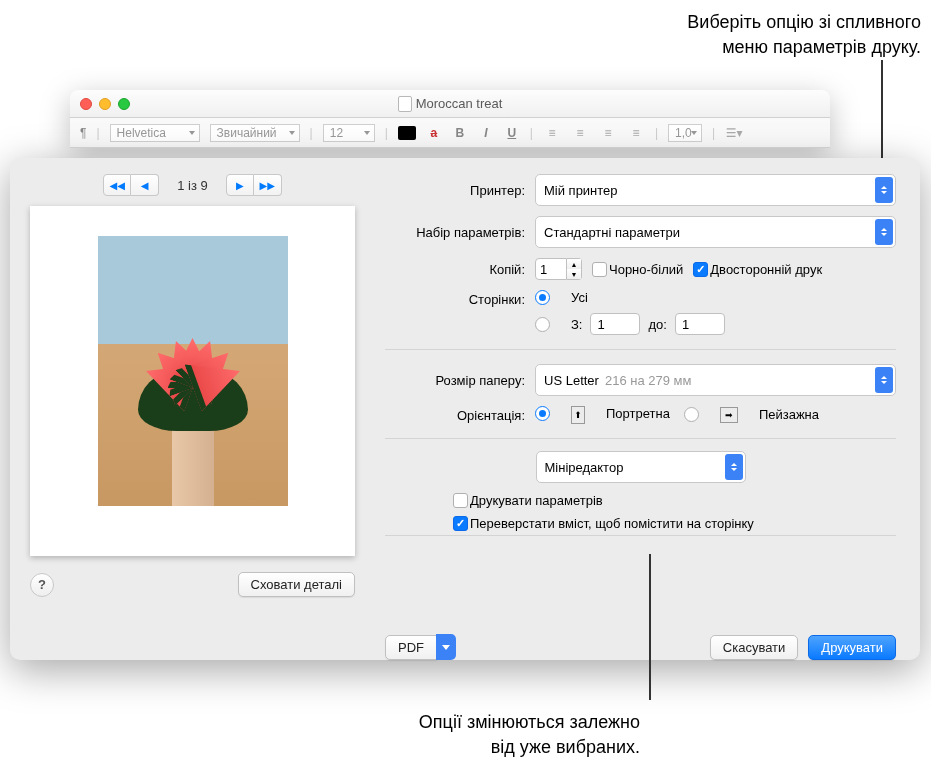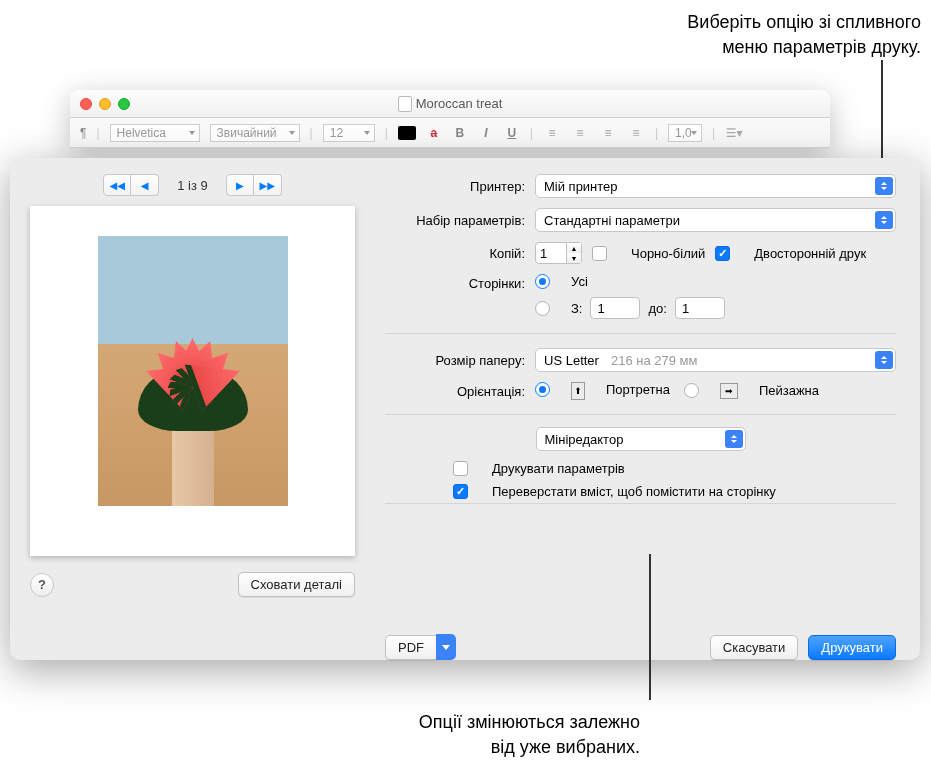--- a/index.html
+++ b/index.html
@@ -134,48 +134,48 @@
 .sheet-bottom-left{display:flex;align-items:center;gap:10px;margin-top:16px;}
 .help-btn{width:24px;height:24px;border-radius:50%;background:linear-gradient(#fff,#eee);border:1px solid #c8c8c8;display:flex;align-items:center;justify-content:center;color:#555;font-weight:600;}
 .hide-details{flex:1;}
 .mac-button{background:linear-gradient(#fff,#f0f0f0);border:1px solid #c0c0c0;border-radius:5px;padding:4px 12px;font-size:13px;color:#222;box-shadow:0 1px 1px rgba(0,0,0,0.08);}
 .mac-button.primary{background:linear-gradient(#4ea3ff,#0a7aff);border-color:#0a6ae8;color:#fff;}
 
 .sheet-right{flex:1;padding:16px 24px 0 10px;display:flex;flex-direction:column;}
 .form-grid{display:grid;grid-template-columns:140px 1fr;row-gap:10px;column-gap:10px;align-items:center;}
 .form-label{text-align:right;color:#000;font-size:13px;}
 .mac-select{
-  position:relative;height:24px;background:#fff;border:1px solid #c8c8c8;border-radius:5px;
+  position:relative;height:32px;background:#fff;border:1px solid #c8c8c8;border-radius:5px;
   display:flex;align-items:center;padding:0 24px 0 8px;font-size:13px;
 }
 .select-arrows{
   position:absolute;right:2px;top:2px;bottom:2px;width:18px;
   background:#3b82f6;border-radius:3px;
   display:flex;flex-direction:column;align-items:center;justify-content:center;
 }
 .select-arrows::before{content:"";border-left:3px solid transparent;border-right:3px solid transparent;border-bottom:3px solid #fff;margin-bottom:2px;}
 .select-arrows::after{content:"";border-left:3px solid transparent;border-right:3px solid transparent;border-top:3px solid #fff;}
 .copies-row{display:flex;align-items:center;gap:10px;}
 .stepper{display:flex;align-items:center;}
 .stepper input{width:32px;height:22px;border:1px solid #c0c0c0;border-radius:4px 0 0 4px;padding:0 4px;font-size:13px;}
 .stepper-btns{display:flex;flex-direction:column;border:1px solid #c0c0c0;border-left:none;border-radius:0 4px 4px 0;}
 .stepper-btns span{width:14px;height:10px;display:flex;align-items:center;justify-content:center;font-size:7px;background:linear-gradient(#fff,#eee);}
 .checkbox{width:15px;height:15px;border:1px solid #b0b0b0;border-radius:3px;background:#fff;display:inline-flex;align-items:center;justify-content:center;flex-shrink:0;}
 .checkbox.checked{background:#0a7aff;border-color:#0a6ae8;}
 .checkbox.checked::after{content:"✓";color:#fff;font-size:11px;font-weight:700;}
-.check-item{display:flex;align-items:center;gap:24px;}
+.check-item{display:flex;align-items:center;gap:2px;}
 .radio{width:15px;height:15px;border:1px solid #b0b0b0;border-radius:50%;background:#fff;display:inline-flex;align-items:center;justify-content:center;flex-shrink:0;}
 .radio.checked{border-color:#0a7aff;}
 .radio.checked::after{content:"";width:7px;height:7px;border-radius:50%;background:#0a7aff;}
 .radio-item{display:flex;align-items:flex-start;gap:21px;}
 .pages-block{display:flex;flex-direction:column;gap:8px;}
 .range-row{display:flex;align-items:center;gap:8px;}
 .range-input{width:50px;height:22px;border:1px solid #c0c0c0;border-radius:4px;padding:0 6px;font-size:13px;}
 .hr{height:1px;background:#d4d4d4;grid-column:1/3;margin:4px 0;}
-.paper-row{display:flex;align-items:center;gap:12px;}
+.paper-row{display:flex;align-items:center;gap:6px;}
 .paper-dim{color:#999;}
 .orient-row{display:flex;align-items:center;gap:14px;}
 .orient-icon{width:18px;height:16px;border:1px solid #999;display:inline-flex;align-items:center;justify-content:center;font-size:9px;position:relative;}
 .orient-icon.portrait{width:14px;height:18px;}
 
 .mini-section{margin-top:14px;padding:12px 0 4px 0;border-top:1px solid #d4d4d4;border-bottom:1px solid #d4d4d4;}
 .mini-select-row{display:flex;justify-content:center;margin-bottom:10px;}
 .mini-select{width:210px;}
 .mini-checks{display:flex;flex-direction:column;gap:8px;padding-left:68px;}
 

